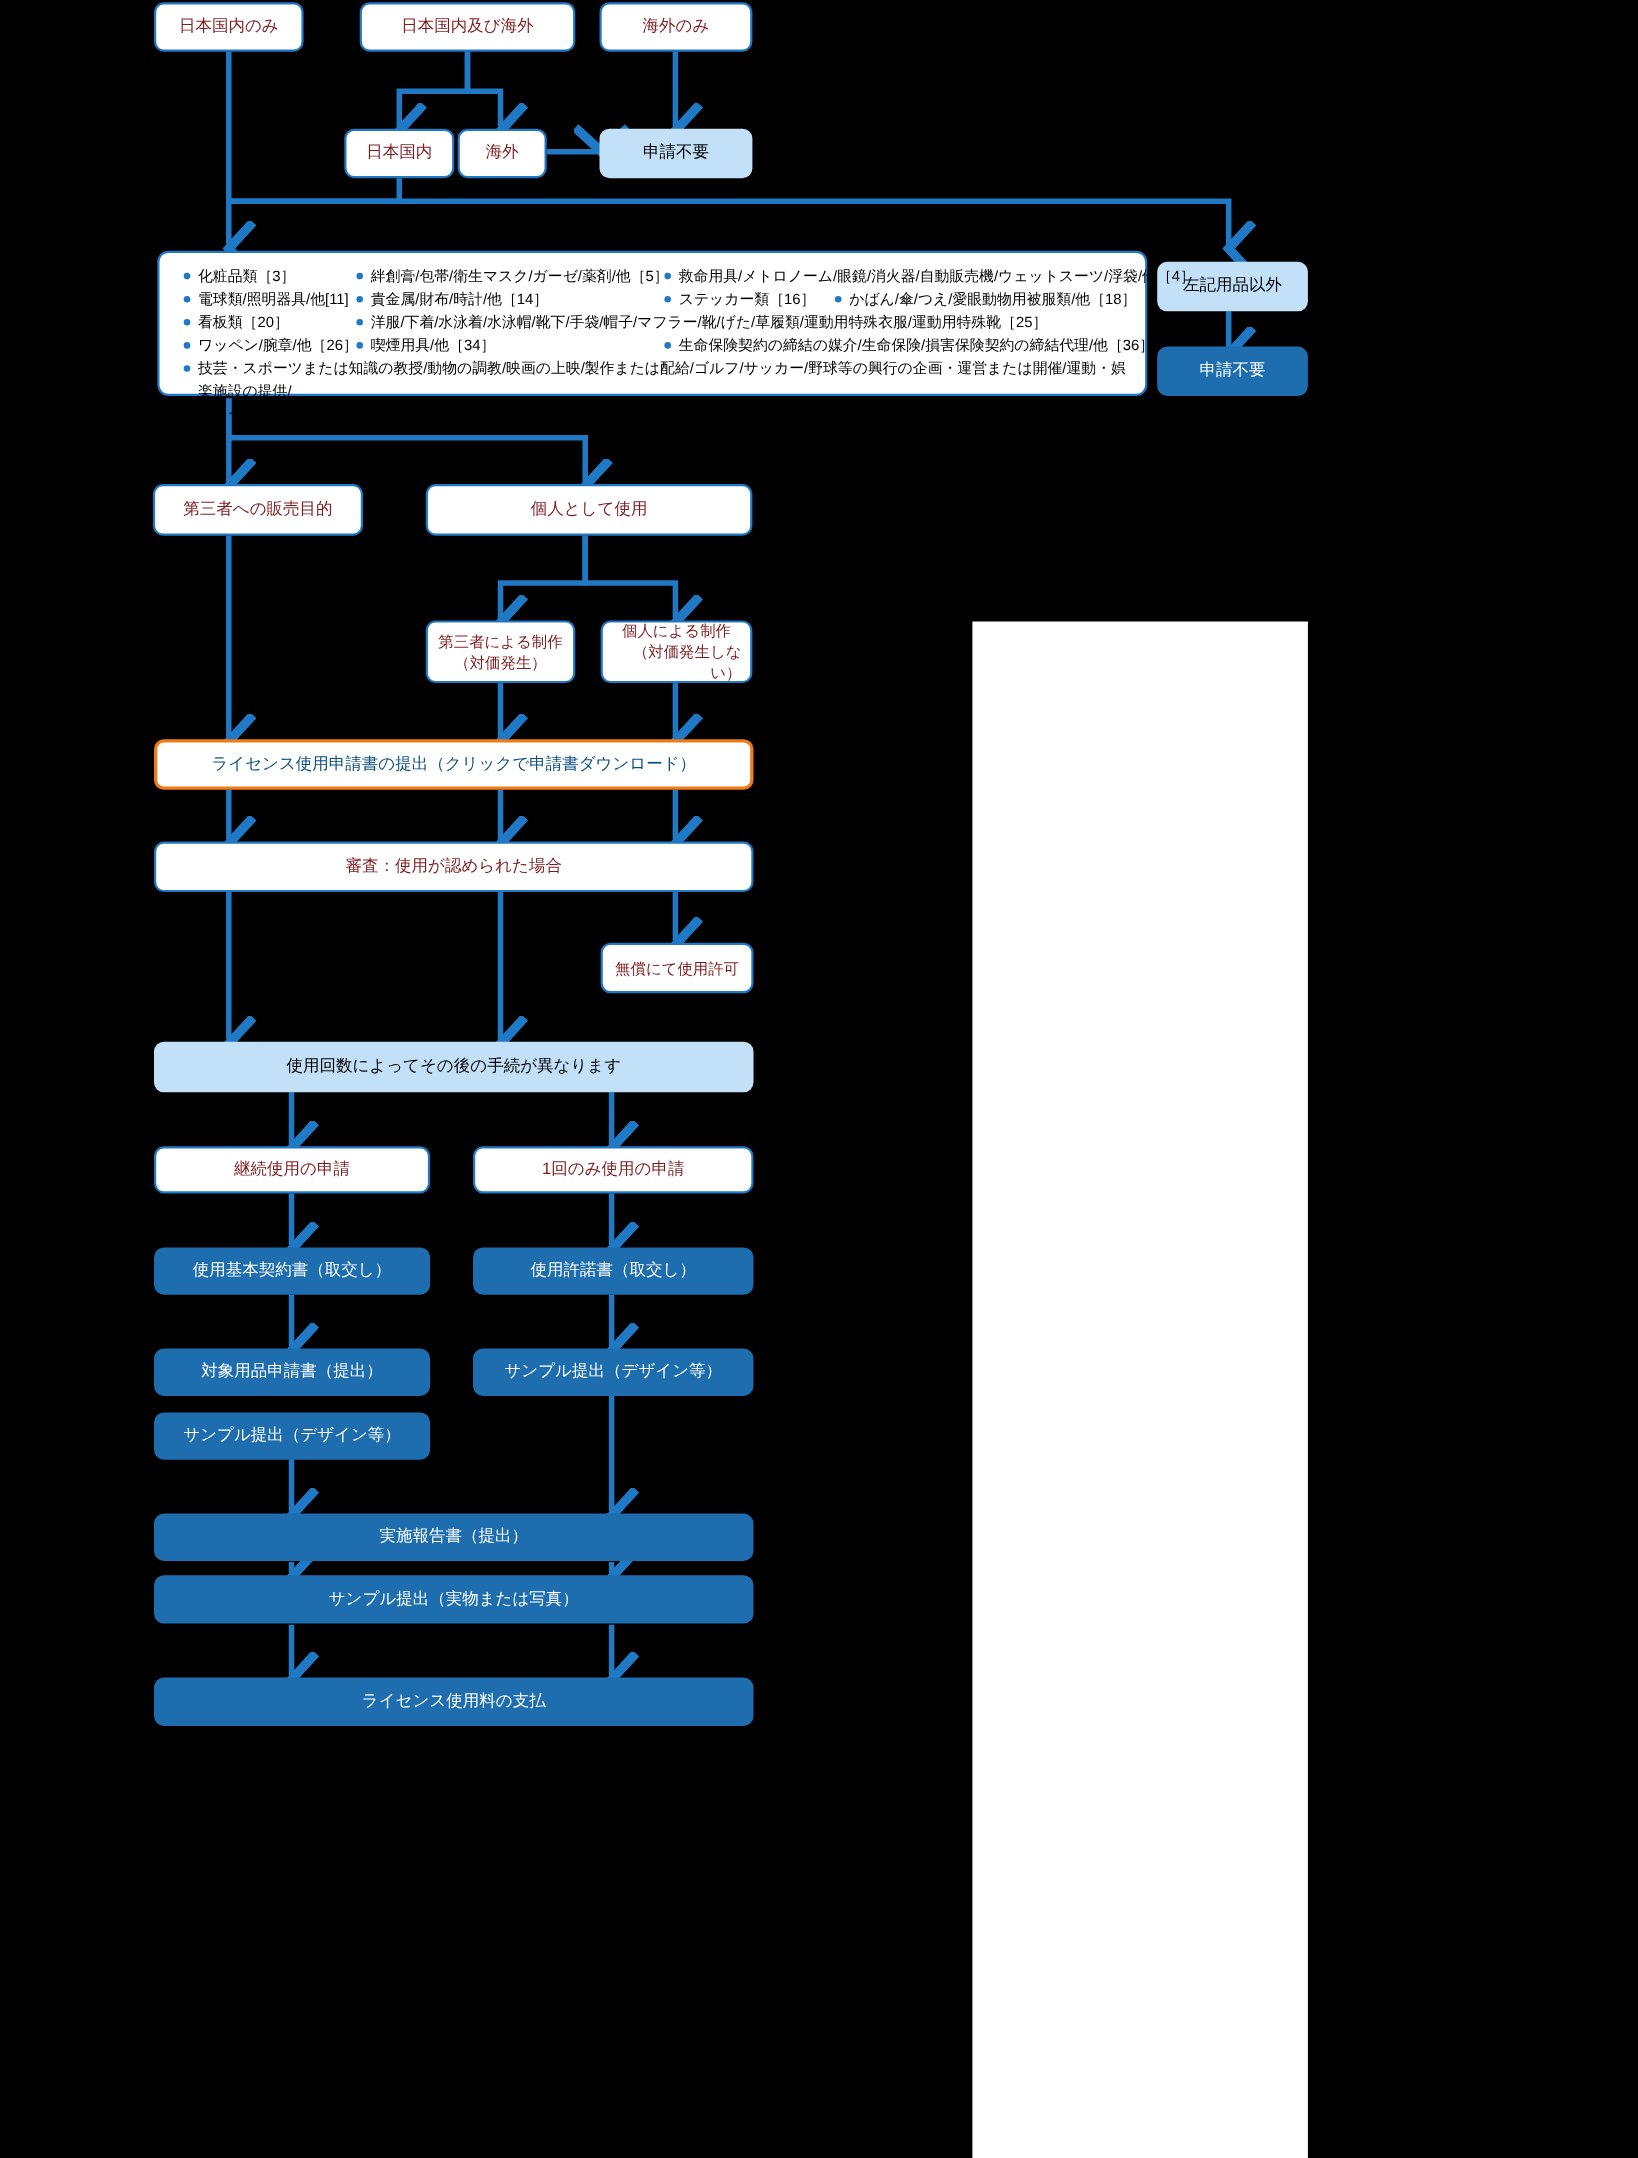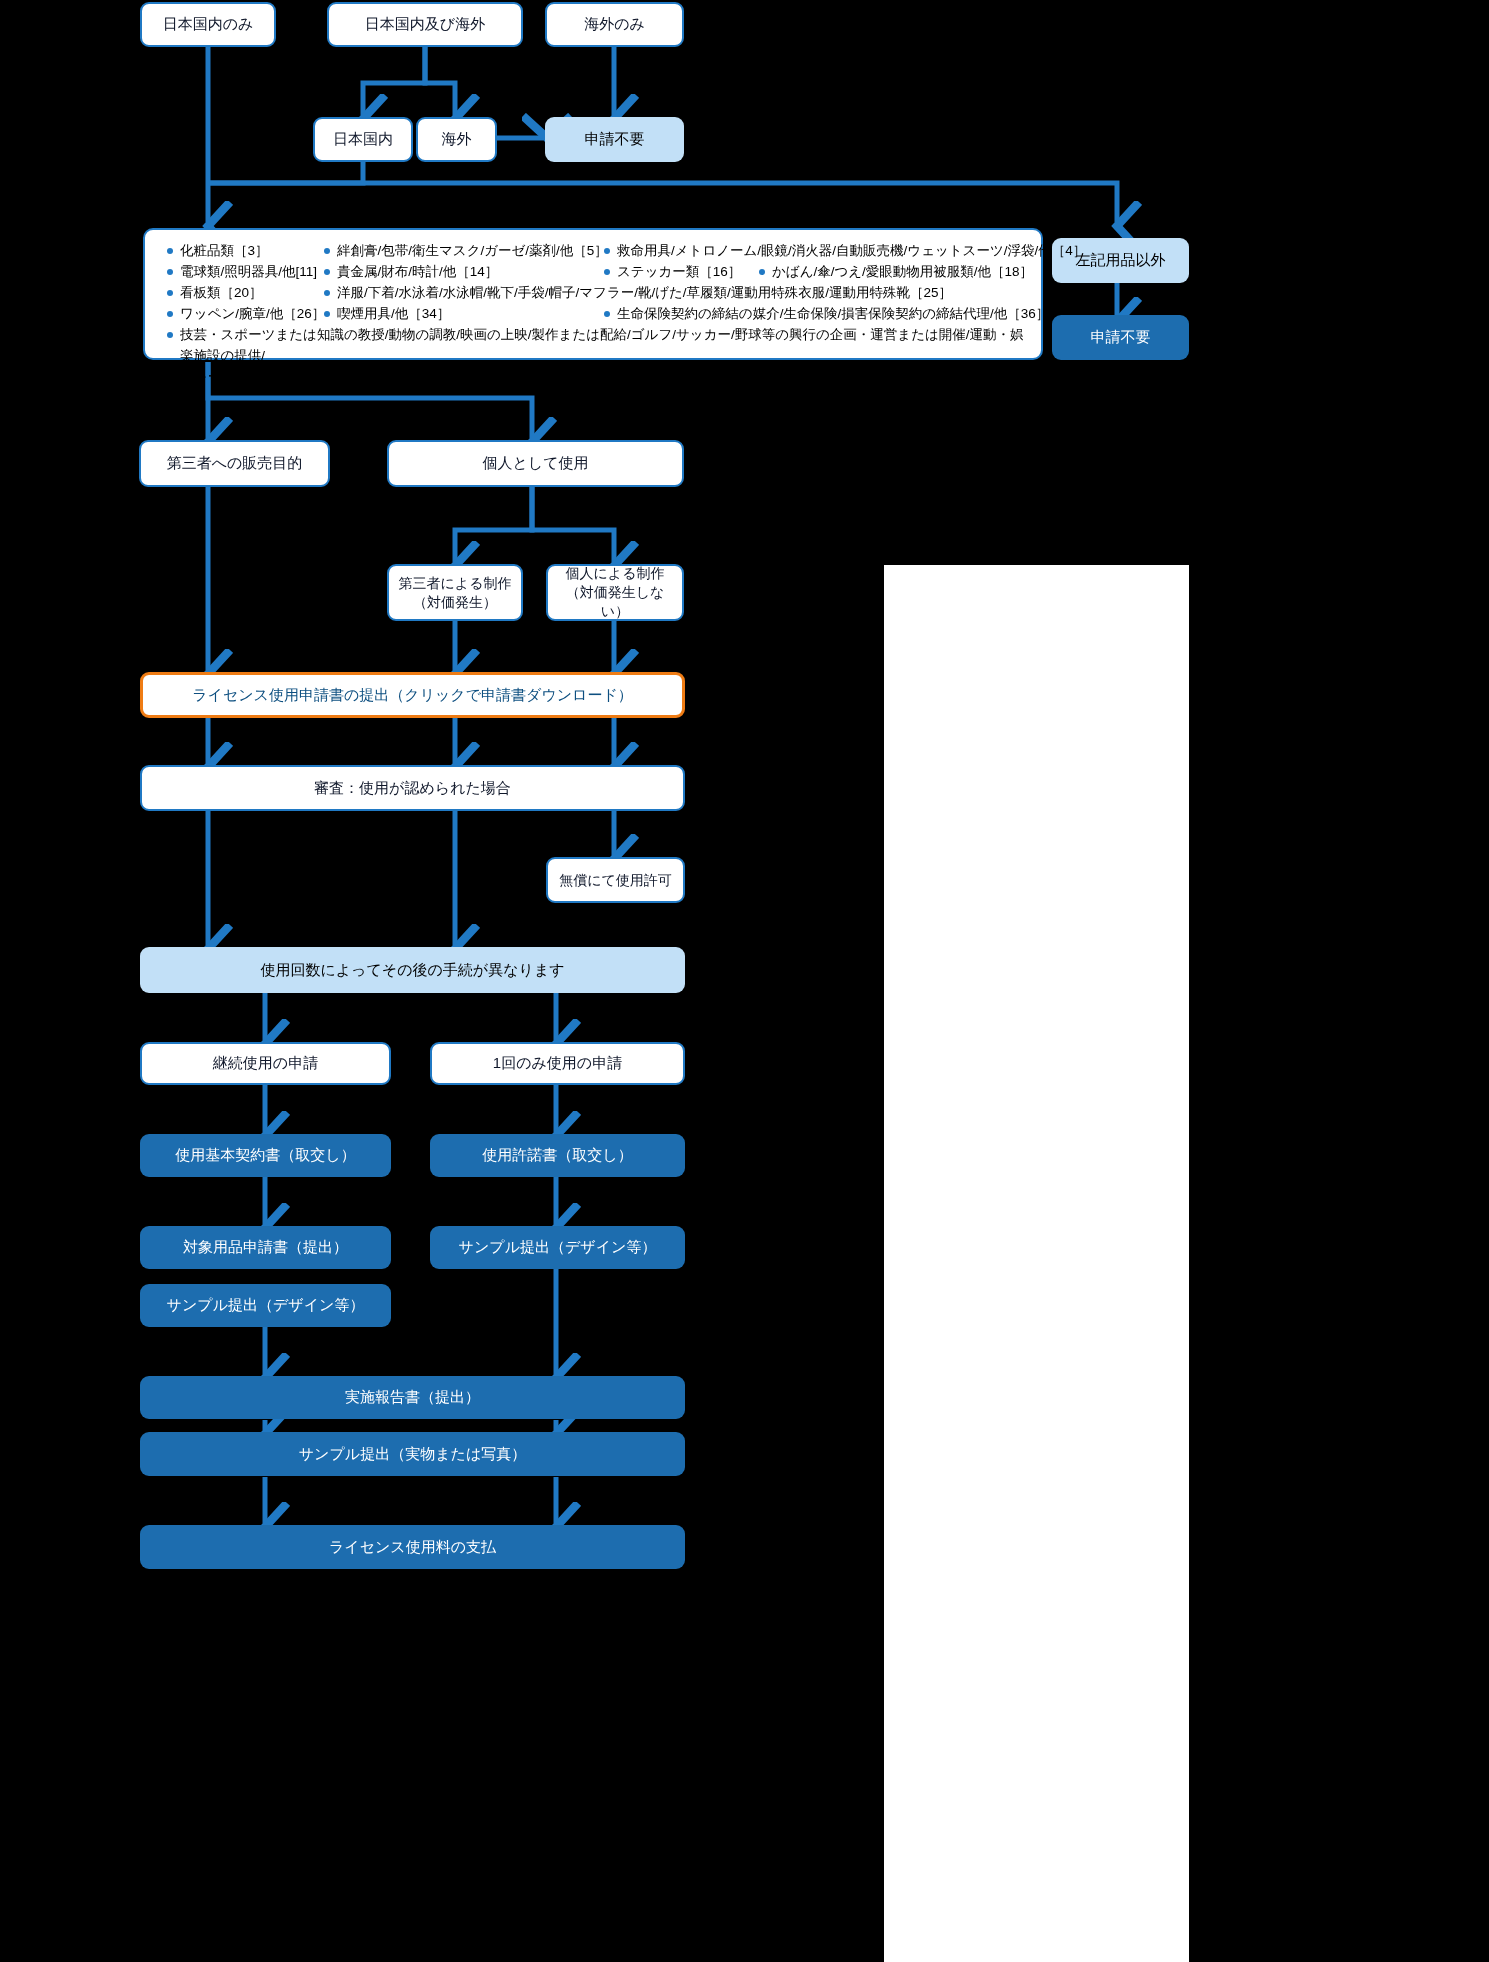--- a/index.html
+++ b/index.html
@@ -50,21 +50,22 @@
     border-radius: 9px;
     z-index: 3;
     line-height: 1.35;
     padding: 4px 8px;
   }
 
   
   .n-white {
     background: #ffffff;
     border: 2.5px solid #2079c4;
-    color: #0f172a;
+    color: #7f1d1d;
+    text-align: right;
   }
   
   .n-light {
     background: #c2e0f7;
     border: none;
     color: #000000;
   }
   
   .n-dark {
     background: #1d6daf;

